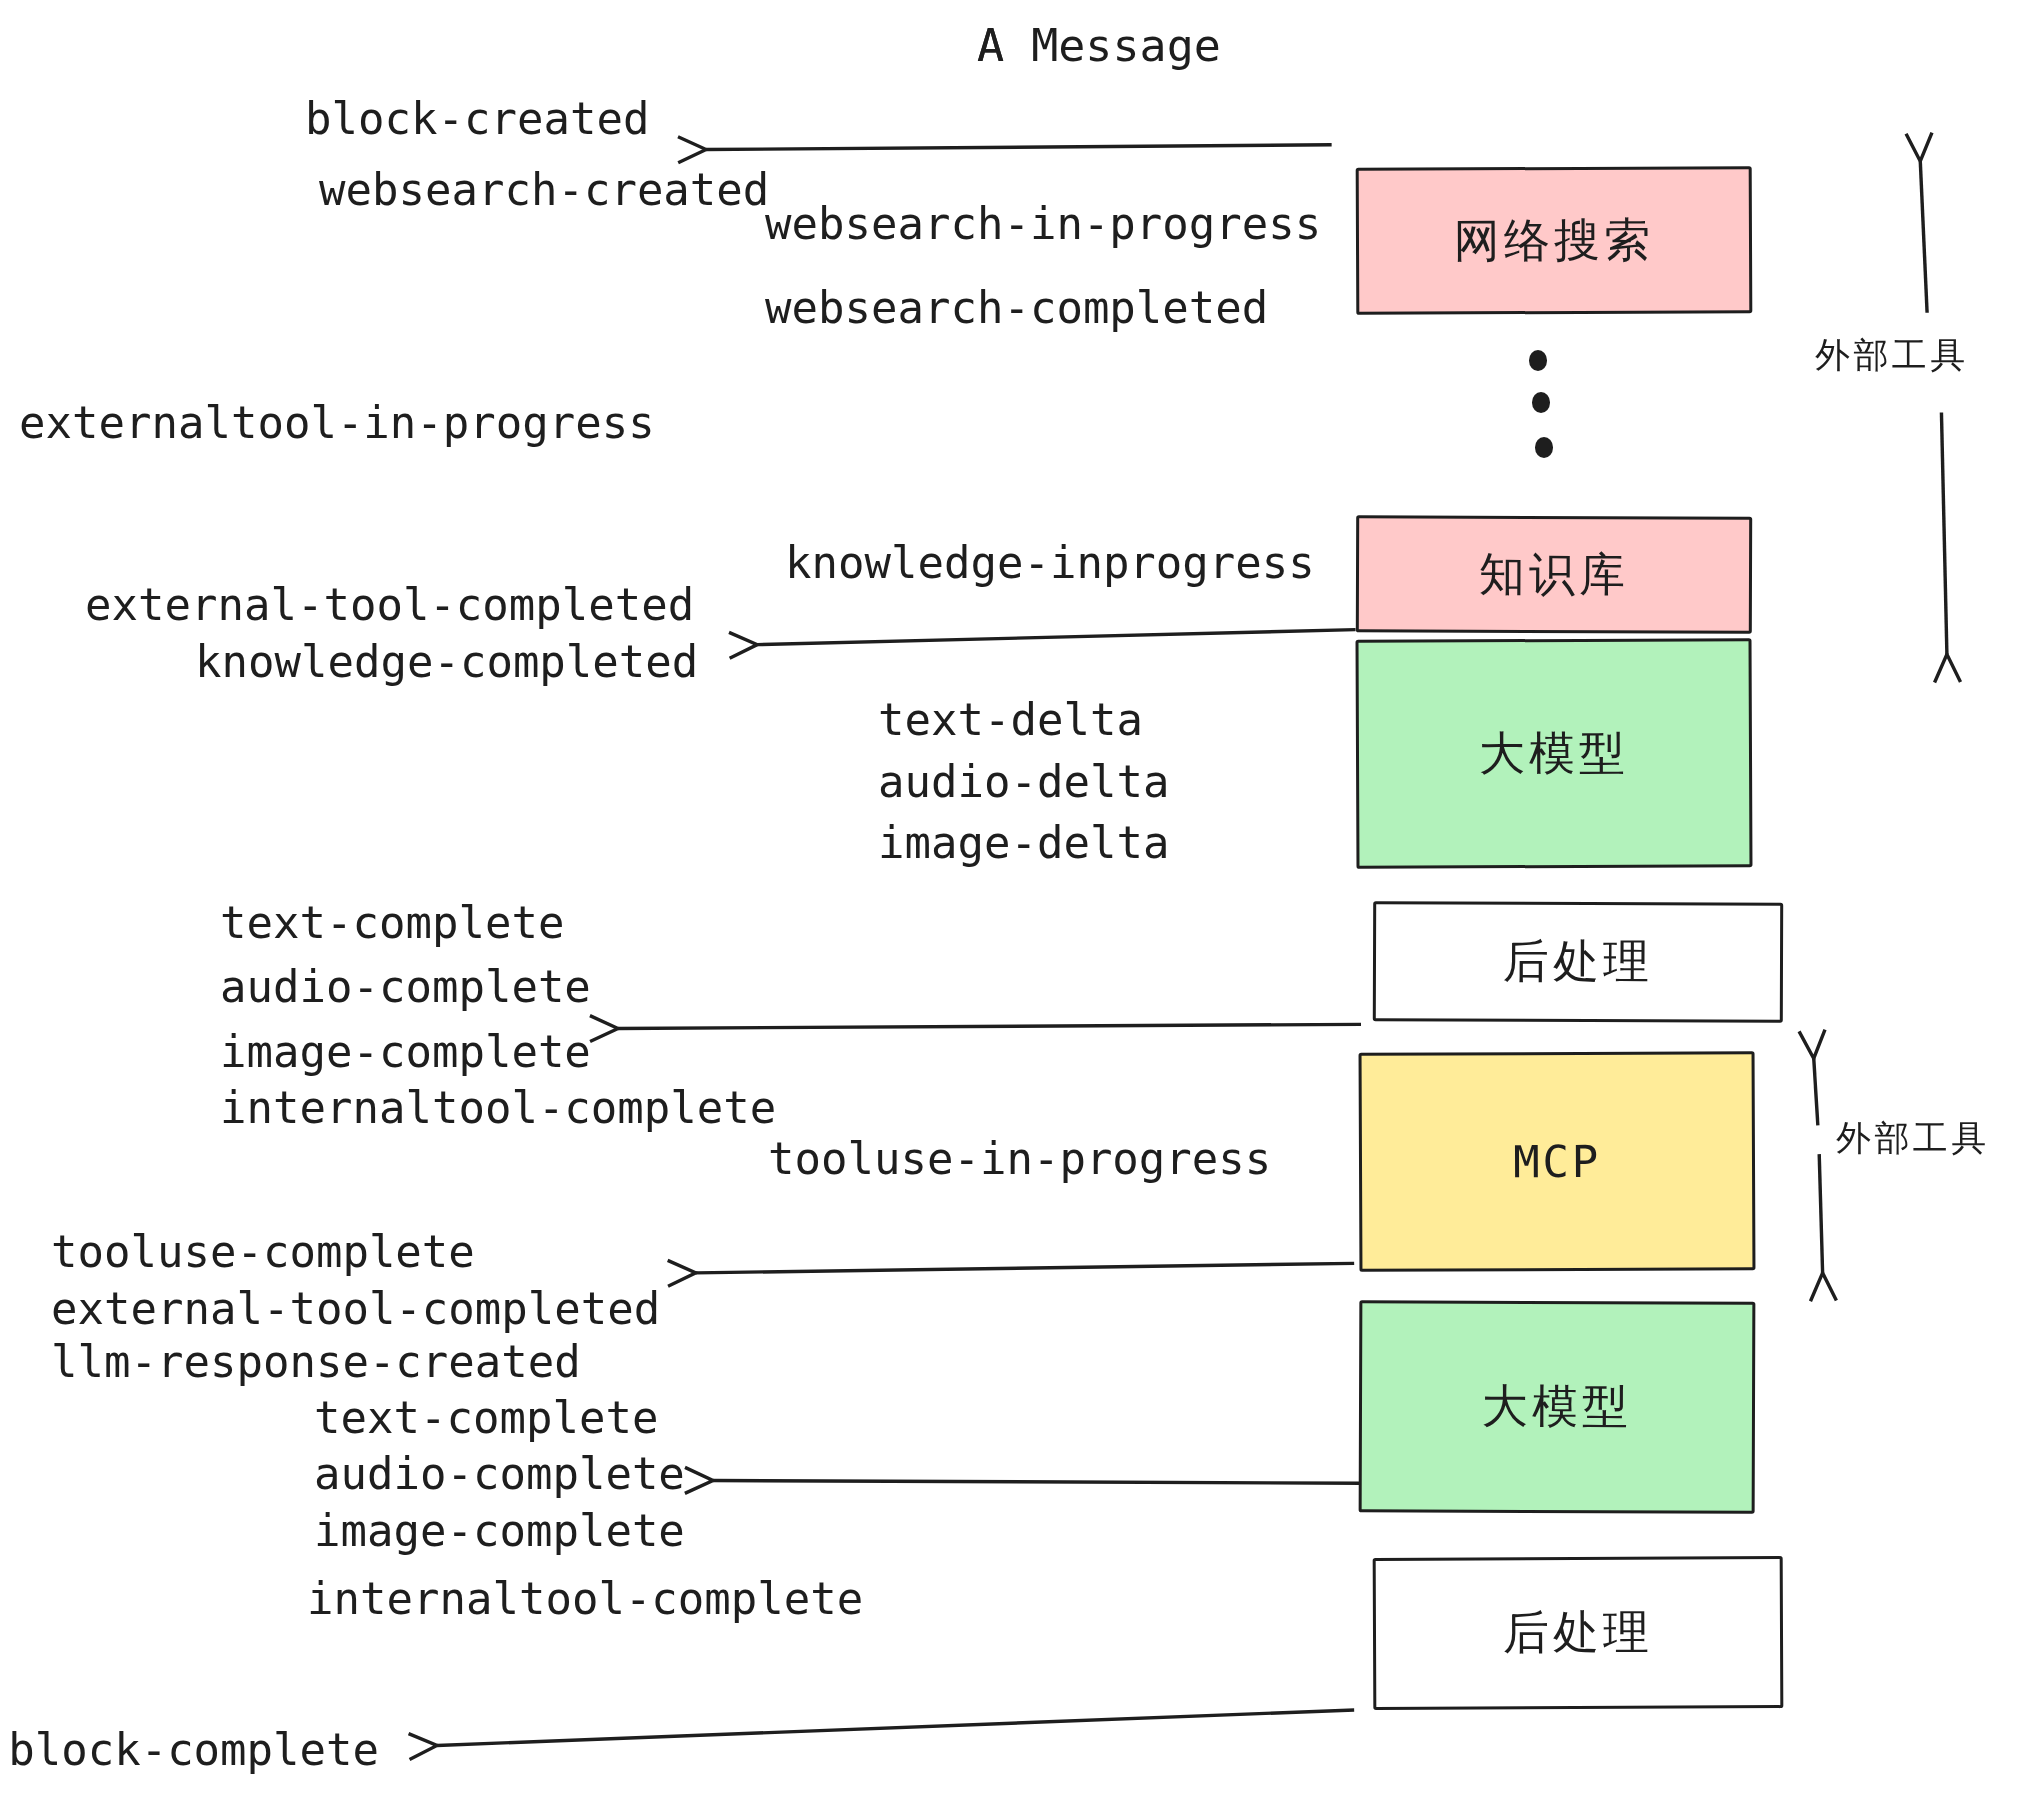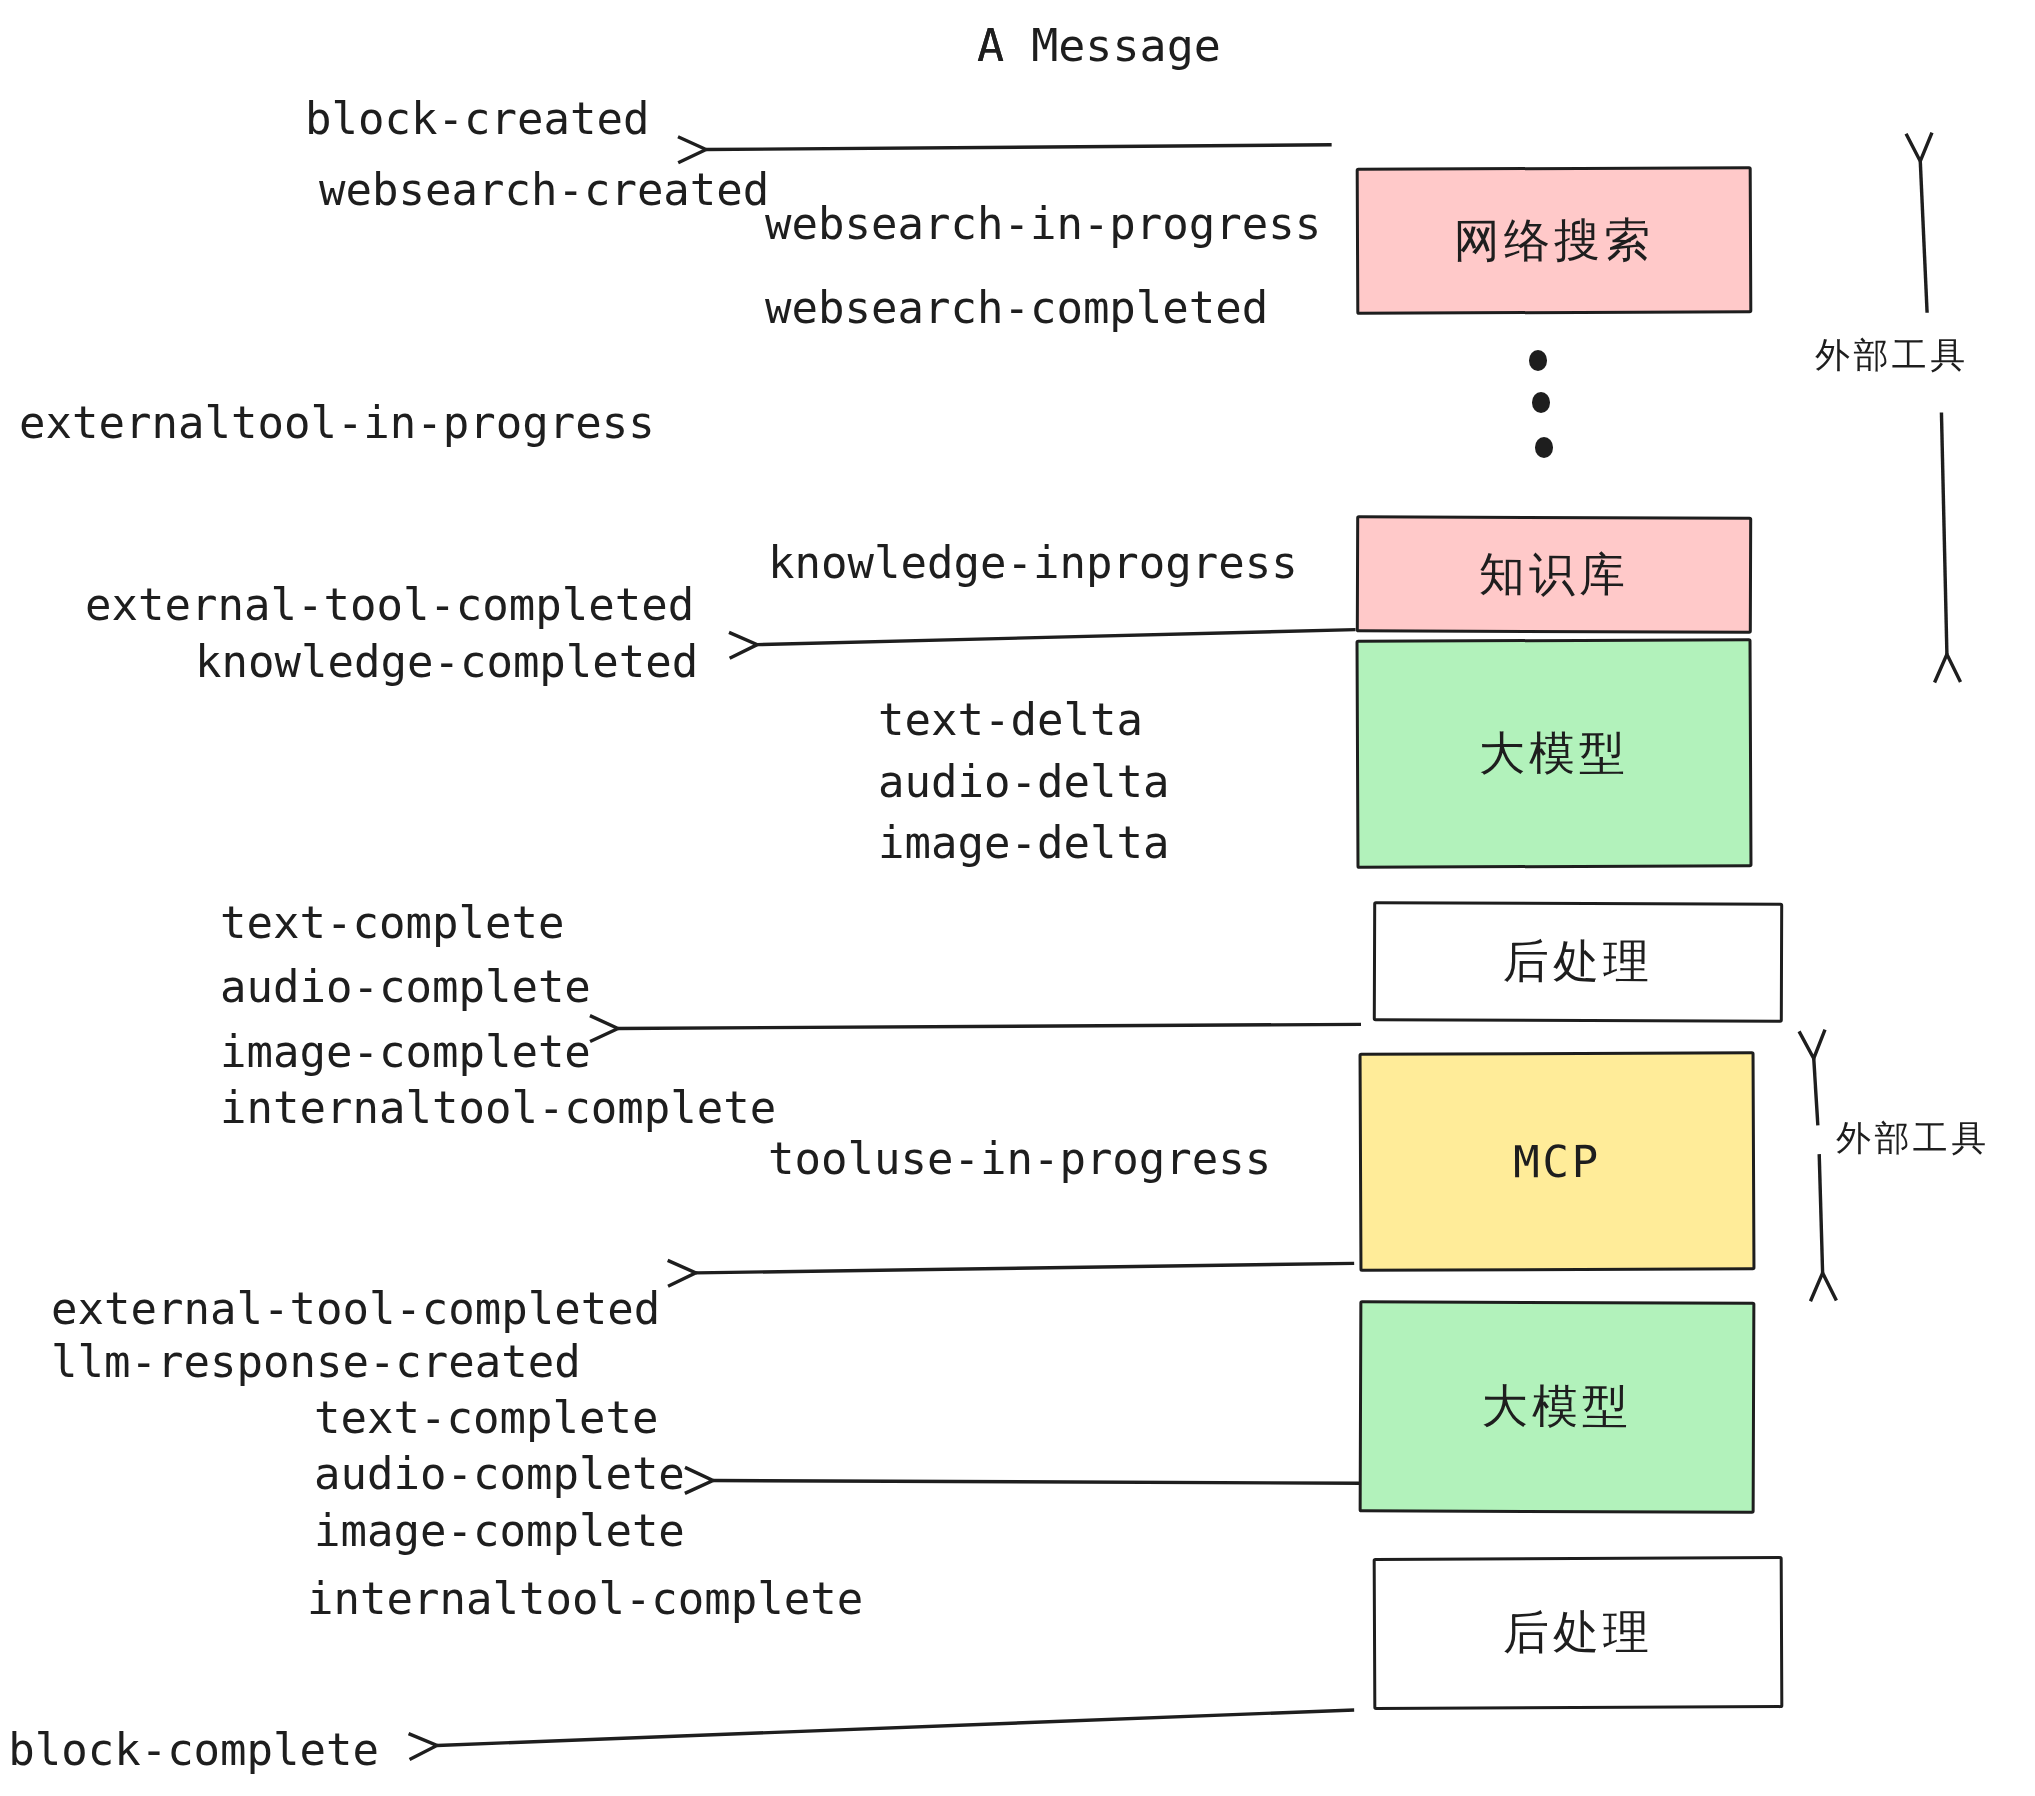--- a/index.html
+++ b/index.html
@@ -33,31 +33,32 @@
 <div id="stage">
 
   <div class="title" style="left:977px;top:19px">A</div>
   <div class="title" style="left:977px;top:19px">A Message</div>
 
   <div class="evt" style="left:305px;top:96px">block-created</div>
   <div class="evt" style="left:319px;top:167px">websearch-created</div>
   <div class="evt" style="left:765px;top:201px">websearch-in-progress</div>
   <div class="evt" style="left:765px;top:285px">websearch-completed</div>
   <div class="evt" style="left:19px;top:400px">externaltool-in-progress</div>
-  <div class="evt" style="left:768px;top:540px">knowledge-inprogress</div>
+  <div class="evt" style="left:785px;top:540px">knowledge-inprogress</div>
   <div class="evt" style="left:85px;top:582px">external-tool-completed</div>
   <div class="evt" style="left:195px;top:639px">knowledge-completed</div>
   <div class="evt" style="left:878px;top:697px">text-delta</div>
   <div class="evt" style="left:878px;top:759px">audio-delta</div>
   <div class="evt" style="left:878px;top:820px">image-delta</div>
   <div class="evt" style="left:220px;top:900px">text-complete</div>
   <div class="evt" style="left:220px;top:964px">audio-complete</div>
   <div class="evt" style="left:220px;top:1029px">image-complete</div>
   <div class="evt" style="left:220px;top:1085px">internaltool-complete</div>
   <div class="evt" style="left:768px;top:1136px">tooluse-in-progress</div>
+  <div class="evt" style="left:51px;top:1229px">tooluse-complete</div>
   <div class="evt" style="left:51px;top:1286px">external-tool-completed</div>
   <div class="evt" style="left:51px;top:1339px">llm-response-created</div>
   <div class="evt" style="left:314px;top:1395px">text-complete</div>
   <div class="evt" style="left:314px;top:1451px">audio-complete</div>
   <div class="evt" style="left:314px;top:1508px">image-complete</div>
   <div class="evt" style="left:307px;top:1576px">internaltool-complete</div>
   <div class="evt" style="left:8.2px;top:1727px">block-complete</div>
 
   <div class="box pink r1" style="left:1356px;top:167px;width:396px;height:147px">
     <span class="lbl">网络搜索</span>

